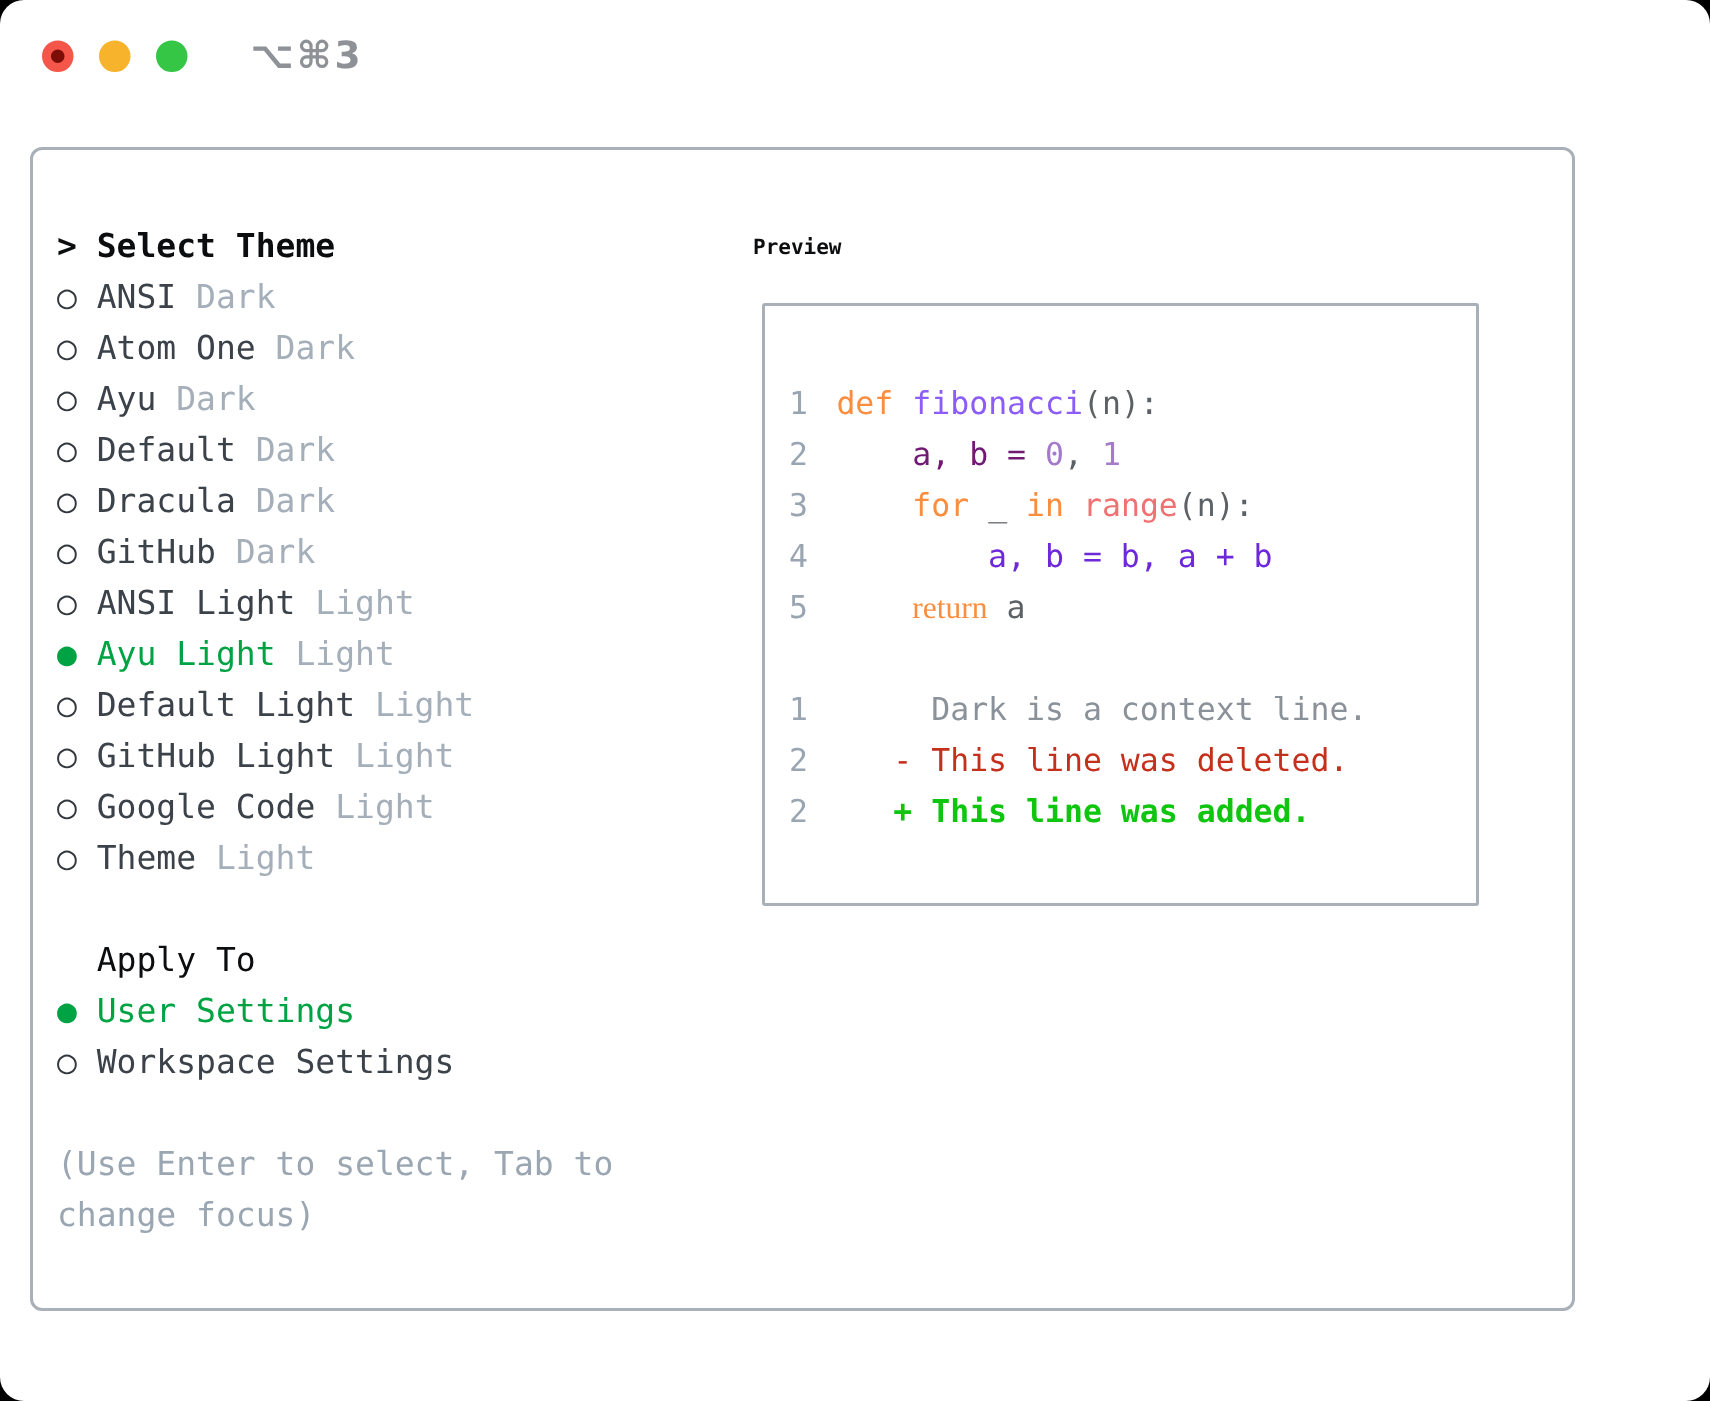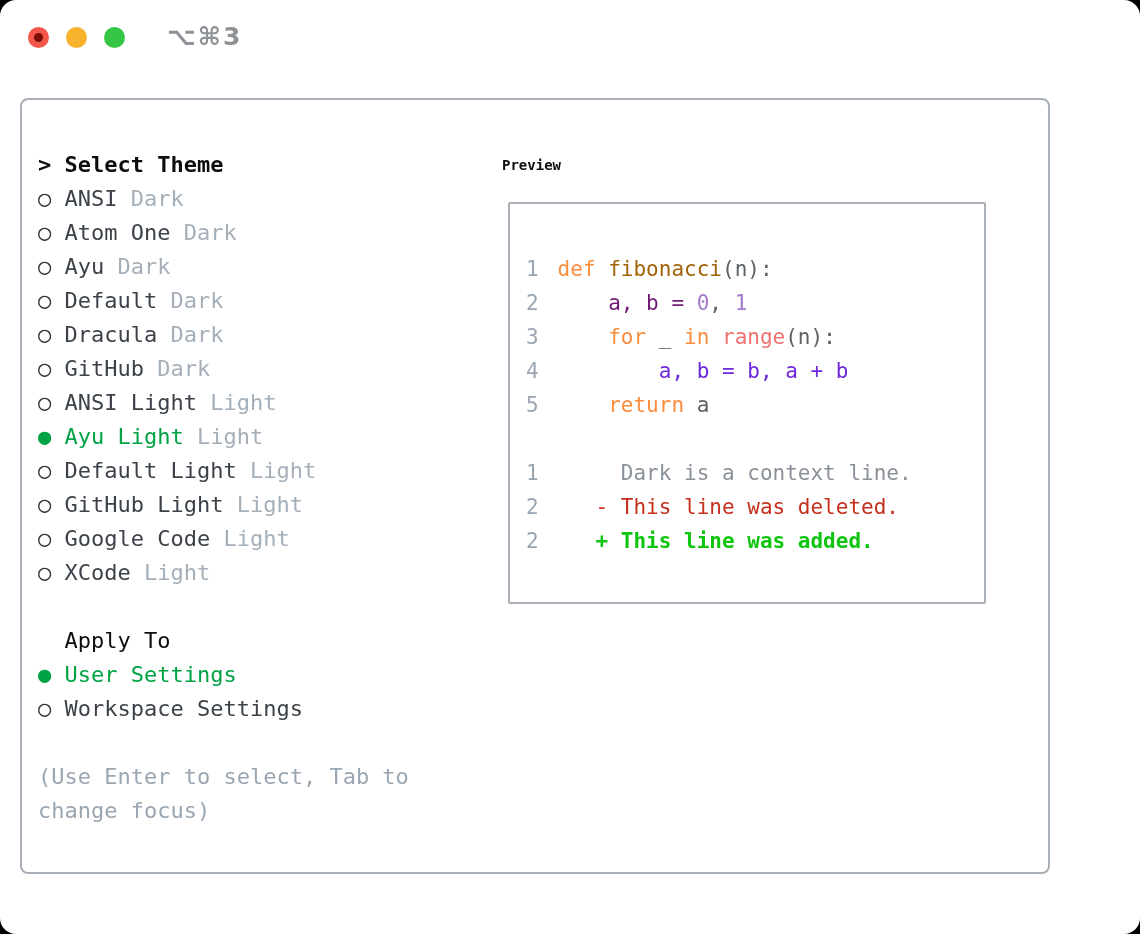--- a/index.html
+++ b/index.html
@@ -80,40 +80,40 @@
           <div class="row theme-row"><span class="marker">○</span><span class="label">Atom One</span> <span class="variant">Dark</span></div>
           <div class="row theme-row"><span class="marker">○</span><span class="label">Ayu</span> <span class="variant">Dark</span></div>
           <div class="row theme-row"><span class="marker">○</span><span class="label">Default</span> <span class="variant">Dark</span></div>
           <div class="row theme-row"><span class="marker">○</span><span class="label">Dracula</span> <span class="variant">Dark</span></div>
           <div class="row theme-row"><span class="marker">○</span><span class="label">GitHub</span> <span class="variant">Dark</span></div>
           <div class="row theme-row"><span class="marker">○</span><span class="label">ANSI Light</span> <span class="variant">Light</span></div>
           <div class="row theme-row"><span class="marker selected">●</span><span class="label selected">Ayu Light</span> <span class="variant">Light</span></div>
           <div class="row theme-row"><span class="marker">○</span><span class="label">Default Light</span> <span class="variant">Light</span></div>
           <div class="row theme-row"><span class="marker">○</span><span class="label">GitHub Light</span> <span class="variant">Light</span></div>
           <div class="row theme-row"><span class="marker">○</span><span class="label">Google Code</span> <span class="variant">Light</span></div>
-          <div class="row theme-row"><span class="marker">○</span><span class="label">XCode</span> <span class="variant">Light</span></div>
+          <div class="row theme-row"><span class="marker">○</span><span class="label">Theme</span> <span class="variant">Light</span></div>
         </div>
       <div class="spacer"></div>
       <div class="row apply-header-row"><span class="marker"></span><span class="label">Apply To</span></div>
       <div id="apply-options">
           <div class="row apply-row"><span class="marker selected">●</span><span class="label selected">User Settings</span></div>
           <div class="row apply-row"><span class="marker">○</span><span class="label">Workspace Settings</span></div>
         </div>
       <div class="spacer"></div>
       <div class="row help">(Use Enter to select, Tab to</div>
       <div class="row help">change focus)</div>
     </div>
 
     <div class="preview-header">Preview</div>
     <div class="preview-box" id="code-lines">
-        <div class="code-line"><span class="gutter" style="color: rgb(154, 165, 178);">1</span><span class="seg" style="color: rgb(250, 141, 62); text-align: center;">def</span><span class="seg" style="color: rgb(92, 97, 102);"> </span><span class="seg" style="color: #a16207; margin-top: 40px;">fibonacci</span><span class="seg" style="color: rgb(92, 97, 102);">(n):</span></div>
+        <div class="code-line"><span class="gutter" style="color: rgb(154, 165, 178);">1</span><span class="seg" style="color: rgb(250, 141, 62); text-align: center;">def</span><span class="seg" style="color: rgb(92, 97, 102);"> </span><span class="seg" style="color: #8b5cf6; margin-top: 40px;">fibonacci</span><span class="seg" style="color: rgb(92, 97, 102);">(n):</span></div>
         <div class="code-line"><span class="gutter" style="color: rgb(154, 165, 178);">2</span><span class="seg" style="color: #701a75;">    a, b = </span><span class="seg" style="color: rgb(163, 122, 204);">0</span><span class="seg" style="color: rgb(92, 97, 102);">, </span><span class="seg" style="color: rgb(163, 122, 204);">1</span></div>
         <div class="code-line"><span class="gutter" style="color: rgb(154, 165, 178);">3</span><span class="seg" style="color: rgb(92, 97, 102);">    </span><span class="seg" style="color: rgb(250, 141, 62);">for</span><span class="seg" style="color: rgb(92, 97, 102);"> _ </span><span class="seg" style="color: rgb(250, 141, 62);">in</span><span class="seg" style="color: rgb(92, 97, 102);"> </span><span class="seg" style="color: rgb(240, 113, 113);">range</span><span class="seg" style="color: rgb(92, 97, 102);">(n):</span></div>
         <div class="code-line"><span class="gutter" style="color: rgb(154, 165, 178);">4</span><span class="seg" style="color: #6d28d9;">        a, b = b, a + b</span></div>
-        <div class="code-line"><span class="gutter" style="color: rgb(154, 165, 178);">5</span><span class="seg" style="color: rgb(92, 97, 102);">    </span><span class="seg" style="color: rgb(250, 141, 62);">return</span><span class="seg" style="color: rgb(92, 97, 102);"> a</span></div>
+        <div class="code-line"><span class="gutter" style="color: rgb(154, 165, 178);">5</span><span class="seg" style="color: rgb(92, 97, 102);">    </span><span class="seg" style="color: rgb(250, 141, 62); font-family: Liberation Serif, serif;">return</span><span class="seg" style="color: rgb(92, 97, 102);"> a</span></div>
         <div class="code-line">&nbsp;</div>
         <div class="code-line"><span class="gutter" style="color: rgb(154, 165, 178);">1</span><span class="seg" style="color: rgb(138, 145, 153);">     Dark is a context line.</span></div>
         <div class="code-line"><span class="gutter" style="color: rgb(154, 165, 178);">2</span><span class="seg" style="color: rgb(197, 48, 28);">   - This line was deleted.</span></div>
         <div class="code-line"><span class="gutter" style="color: rgb(154, 165, 178);">2</span><span class="seg" style="color: rgb(15, 197, 15); font-weight: bold;">   + This line was added.</span></div>
       </div>
 
   </div>
 </div>
 
 </body></html>

